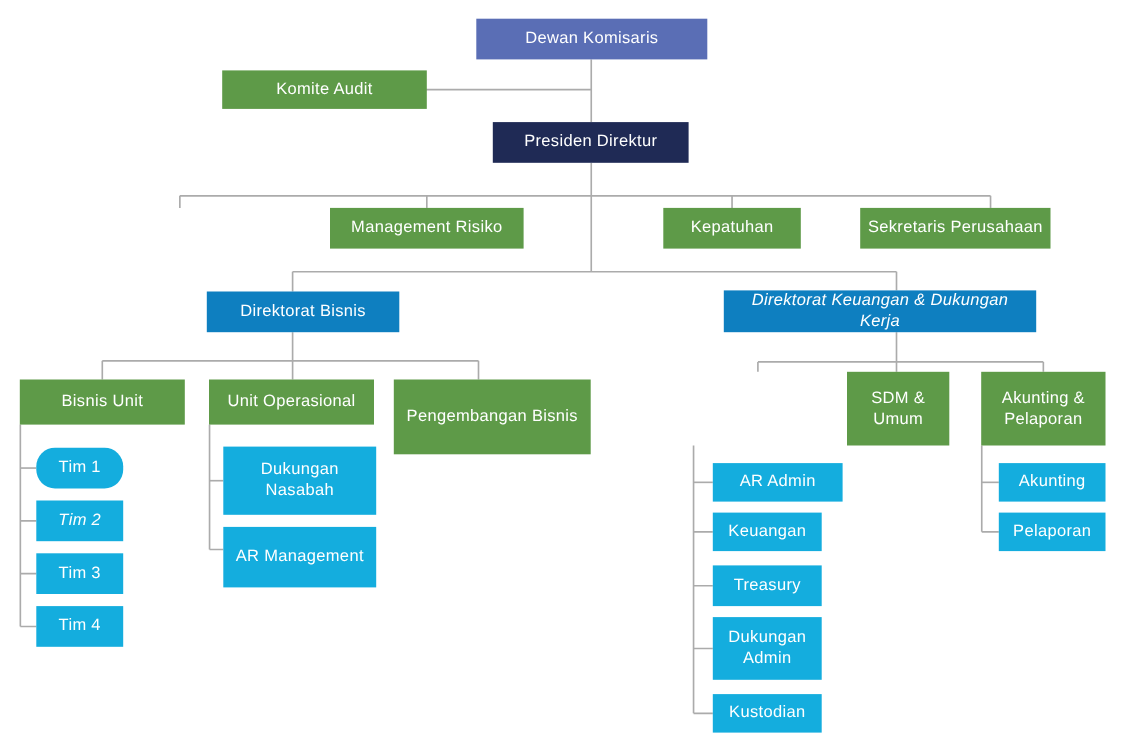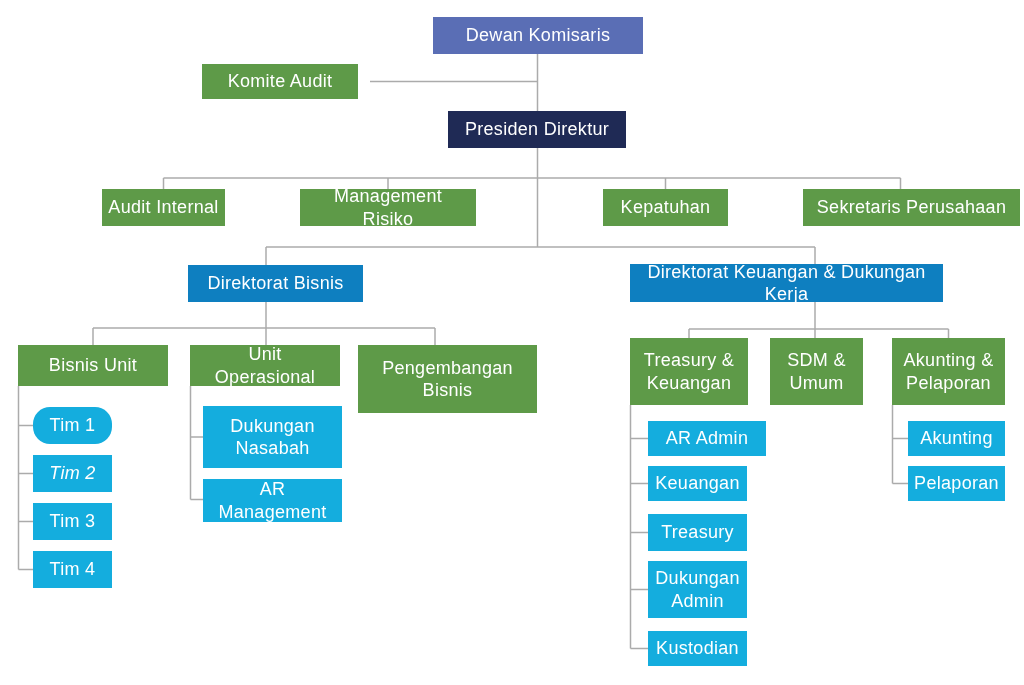--- a/index.html
+++ b/index.html
@@ -3,21 +3,21 @@
 <meta charset="utf-8">
 <style>
   html,body{margin:0;padding:0;background:#ffffff;}
   .canvas{
     position:relative;width:1024px;height:685px;background:#ffffff;overflow:hidden;
     font-family:"Liberation Sans","DejaVu Sans",sans-serif;
   }
   .connectors{position:absolute;left:0;top:0;width:1024px;height:685px;}
   .node{
     position:absolute;display:flex;align-items:center;justify-content:center;
-    text-align:center;color:#ffffff;font-size:18px;letter-spacing:.3px;
+    text-align:center;color:#ffffff;font-size:15px;letter-spacing:.3px;
     line-height:1.25;padding:2px 6px;box-sizing:border-box;
   }
   .board{background:#5a6eb5;}
   .navy{background:#1f2a55;}
   .green{background:#5e9a48;}
   .blue{background:#0e7fc0;}
   .cyan{background:#14adde;}
 </style>
 </head>
 <body>
@@ -69,51 +69,49 @@
     <path d="M630.5 589.5 H648"></path>
       <path d="M630.5 648.5 H648"></path>
 
     <path d="M892.5 405 V483.5"></path>
     <path d="M892.5 438.5 H908"></path>
       <path d="M892.5 483.5 H908"></path>
   </svg>
 
   <div class="node board" style="left:433px;top:17px;width:210px;height:37px;">Dewan Komisaris</div>
 
-  <div class="node green" style="left:202px;top:64px;width:156px;height:35px;">Komite Audit</div>
+  <div class="node green" style="left:202px;top:64px;width:186px;height:35px;">Komite Audit</div>
 
   <div class="node navy" style="left:448px;top:111px;width:178px;height:37px;">Presiden Direktur</div>
 
-  <div class="node green" style="left:102px;top:189px;width:123px;height:37px;">Audit Internal</div>
 
   <div class="node green" style="left:300px;top:189px;width:176px;height:37px;">Management Risiko</div>
 
   <div class="node green" style="left:603px;top:189px;width:125px;height:37px;">Kepatuhan</div>
 
-  <div class="node green" style="left:803px;top:189px;width:217px;height:37px;">Sekretaris Perusahaan</div>
+  <div class="node green" style="left:782px;top:189px;width:173px;height:37px;">Sekretaris Perusahaan</div>
 
   <div class="node blue" style="left:188px;top:265px;width:175px;height:37px;">Direktorat Bisnis</div>
 
-  <div class="node blue" style="left:630px;top:264px;width:313px;height:38px;">Direktorat Keuangan &amp; Dukungan Kerja</div>
+  <div class="node blue" style="left:658px;top:264px;width:284px;height:38px;font-style:italic;">Direktorat Keuangan &amp; Dukungan Kerja</div>
 
   <div class="node green" style="left:18px;top:345px;width:150px;height:41px;">Bisnis Unit</div>
 
   <div class="node green" style="left:190px;top:345px;width:150px;height:41px;">Unit Operasional</div>
 
   <div class="node green" style="left:358px;top:345px;width:179px;height:68px;">Pengembangan Bisnis</div>
 
   <div class="node cyan" style="left:33px;top:407px;width:79px;height:37px;border-radius:17px;">Tim 1</div>
   <div class="node cyan" style="left:33px;top:455px;width:79px;height:37px;font-style:italic;">Tim 2</div>
   <div class="node cyan" style="left:33px;top:503px;width:79px;height:37px;">Tim 3</div>
   <div class="node cyan" style="left:33px;top:551px;width:79px;height:37px;">Tim 4</div>
 
   <div class="node cyan" style="left:203px;top:406px;width:139px;height:62px;">Dukungan Nasabah</div>
-  <div class="node cyan" style="left:203px;top:479px;width:139px;height:43px;">AR Management</div>
+  <div class="node cyan" style="left:203px;top:479px;width:139px;height:55px;">AR Management</div>
 
-  <div class="node green" style="left:630px;top:338px;width:118px;height:67px;">Treasury &amp; Keuangan</div>
   <div class="node green" style="left:770px;top:338px;width:93px;height:67px;">SDM &amp; Umum</div>
   <div class="node green" style="left:892px;top:338px;width:113px;height:67px;">Akunting &amp; Pelaporan</div>
 
   <div class="node cyan" style="left:648px;top:421px;width:118px;height:35px;">AR Admin</div>
   <div class="node cyan" style="left:648px;top:466px;width:99px;height:35px;">Keuangan</div>
   <div class="node cyan" style="left:648px;top:514px;width:99px;height:37px;">Treasury</div>
   <div class="node cyan" style="left:648px;top:561px;width:99px;height:57px;">Dukungan Admin</div>
   <div class="node cyan" style="left:648px;top:631px;width:99px;height:35px;">Kustodian</div>
 
   <div class="node cyan" style="left:908px;top:421px;width:97px;height:35px;">Akunting</div>

